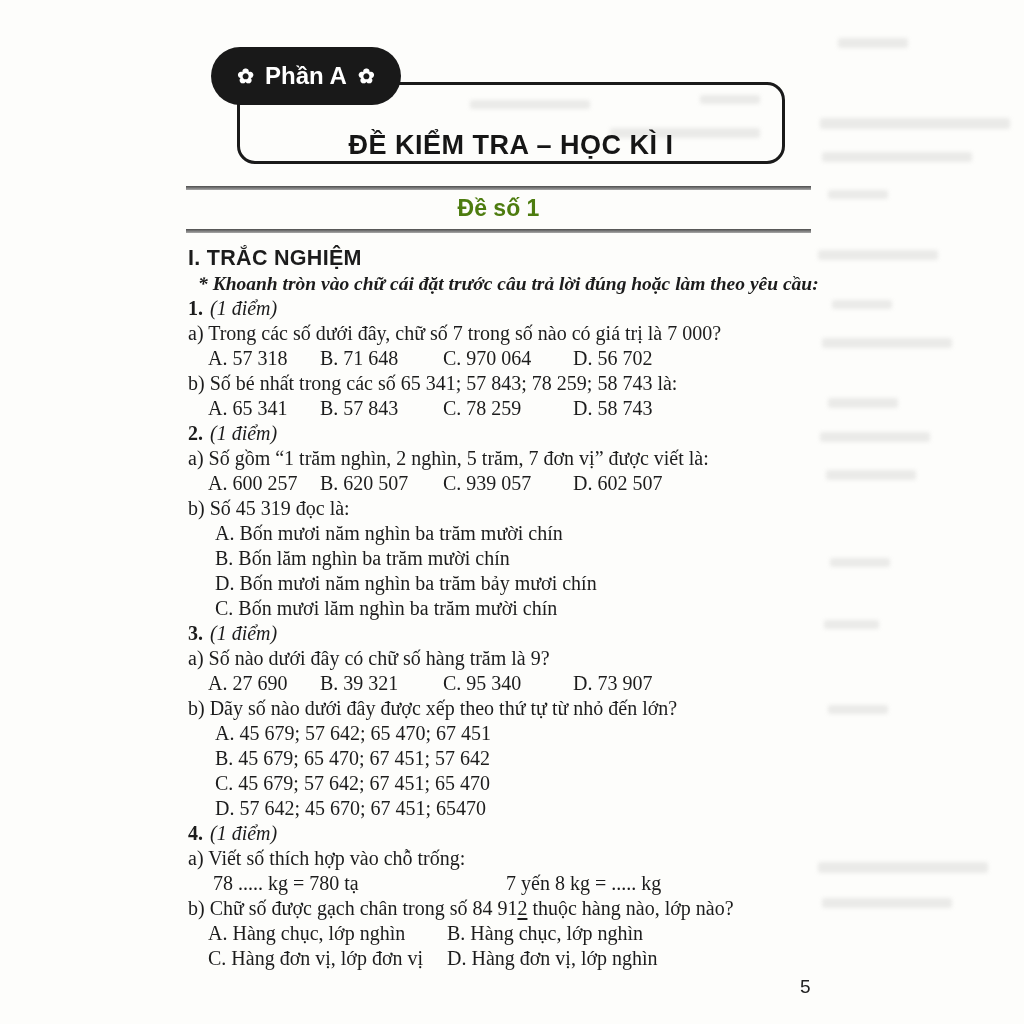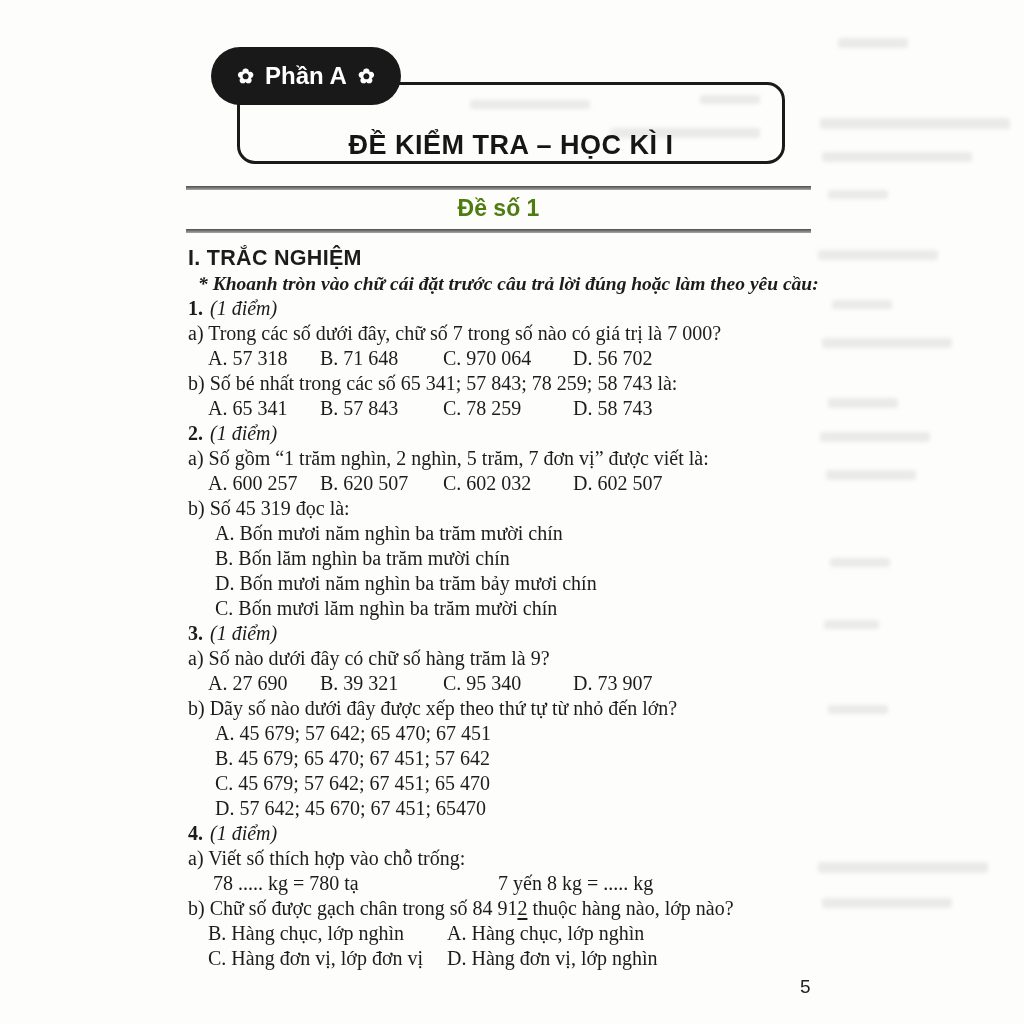--- a/index.html
+++ b/index.html
@@ -106,20 +106,21 @@
   }
   .opt-row2 {
     display: grid;
     grid-template-columns: 239px auto;
     padding-left: 20px;
   }
   .fill-row {
     display: grid;
     grid-template-columns: 285px auto;
     padding-left: 25px;
+    gap: 8px;
   }
   .opt-line { padding-left: 27px; }
   .uline { text-decoration: underline; text-underline-offset: 3px; }
 
   
   .page-number {
     position: absolute;
     left: 800px; top: 976px;
     font-family: "Liberation Sans", sans-serif;
     font-size: 19px;
@@ -196,21 +197,21 @@
       <span>D. 58 743</span>
     </div>
 
     <div class="line">
       <span class="qnum">2.</span><span class="qpts">(1 điểm)</span>
     </div>
     <div class="line">a) Số gồm “1 trăm nghìn, 2 nghìn, 5 trăm, 7 đơn vị” được viết là:</div>
     <div class="line opt-row4">
       <span>A. 600 257</span>
       <span>B. 620 507</span>
-      <span>C. 602 032</span>
+      <span>C. 939 057</span>
       <span>D. 602 507</span>
     </div>
     <div class="line">b) Số 45 319 đọc là:</div>
     <div class="line opt-line">A. Bốn mươi năm nghìn ba trăm mười chín</div>
     <div class="line opt-line">B. Bốn lăm nghìn ba trăm mười chín</div>
     <div class="line opt-line">D. Bốn mươi năm nghìn ba trăm bảy mươi chín</div>
     <div class="line opt-line">C. Bốn mươi lăm nghìn ba trăm mười chín</div>
 
     <div class="line">
       <span class="qnum">3.</span><span class="qpts">(1 điểm)</span>
@@ -233,22 +234,22 @@
     </div>
     <div class="line">a) Viết số thích hợp vào chỗ trống:</div>
     <div class="line fill-row">
       <span>78 ..... kg = 780 tạ</span>
       <span>7 yến 8 kg = ..... kg</span>
     </div>
     <div class="line">
       <span>b) Chữ số được gạch chân trong số 84 91</span><span class="uline">2</span><span> thuộc hàng nào, lớp nào?</span>
     </div>
     <div class="line opt-row2">
+      <span>A. Hàng chục, lớp nghìn</span>
       <span>B. Hàng chục, lớp nghìn</span>
-      <span>A. Hàng chục, lớp nghìn</span>
     </div>
     <div class="line opt-row2">
       <span>C. Hàng đơn vị, lớp đơn vị</span>
       <span>D. Hàng đơn vị, lớp nghìn</span>
     </div>
 
   </div>
 
   <div class="page-number">5</div>
 

